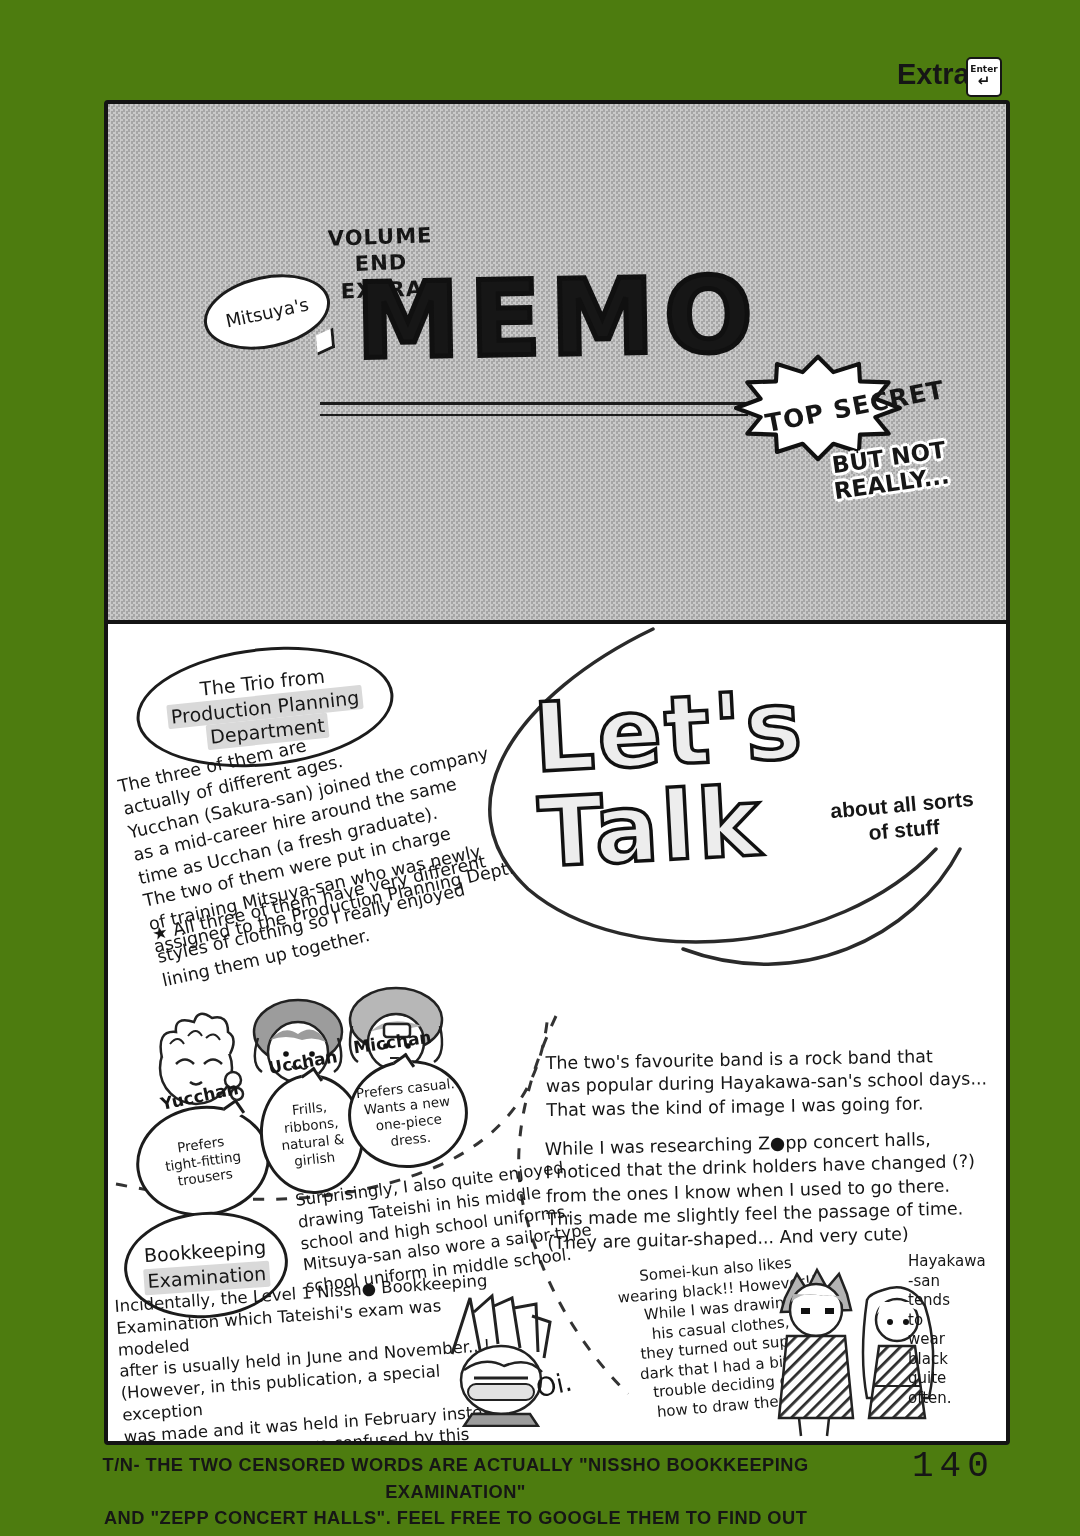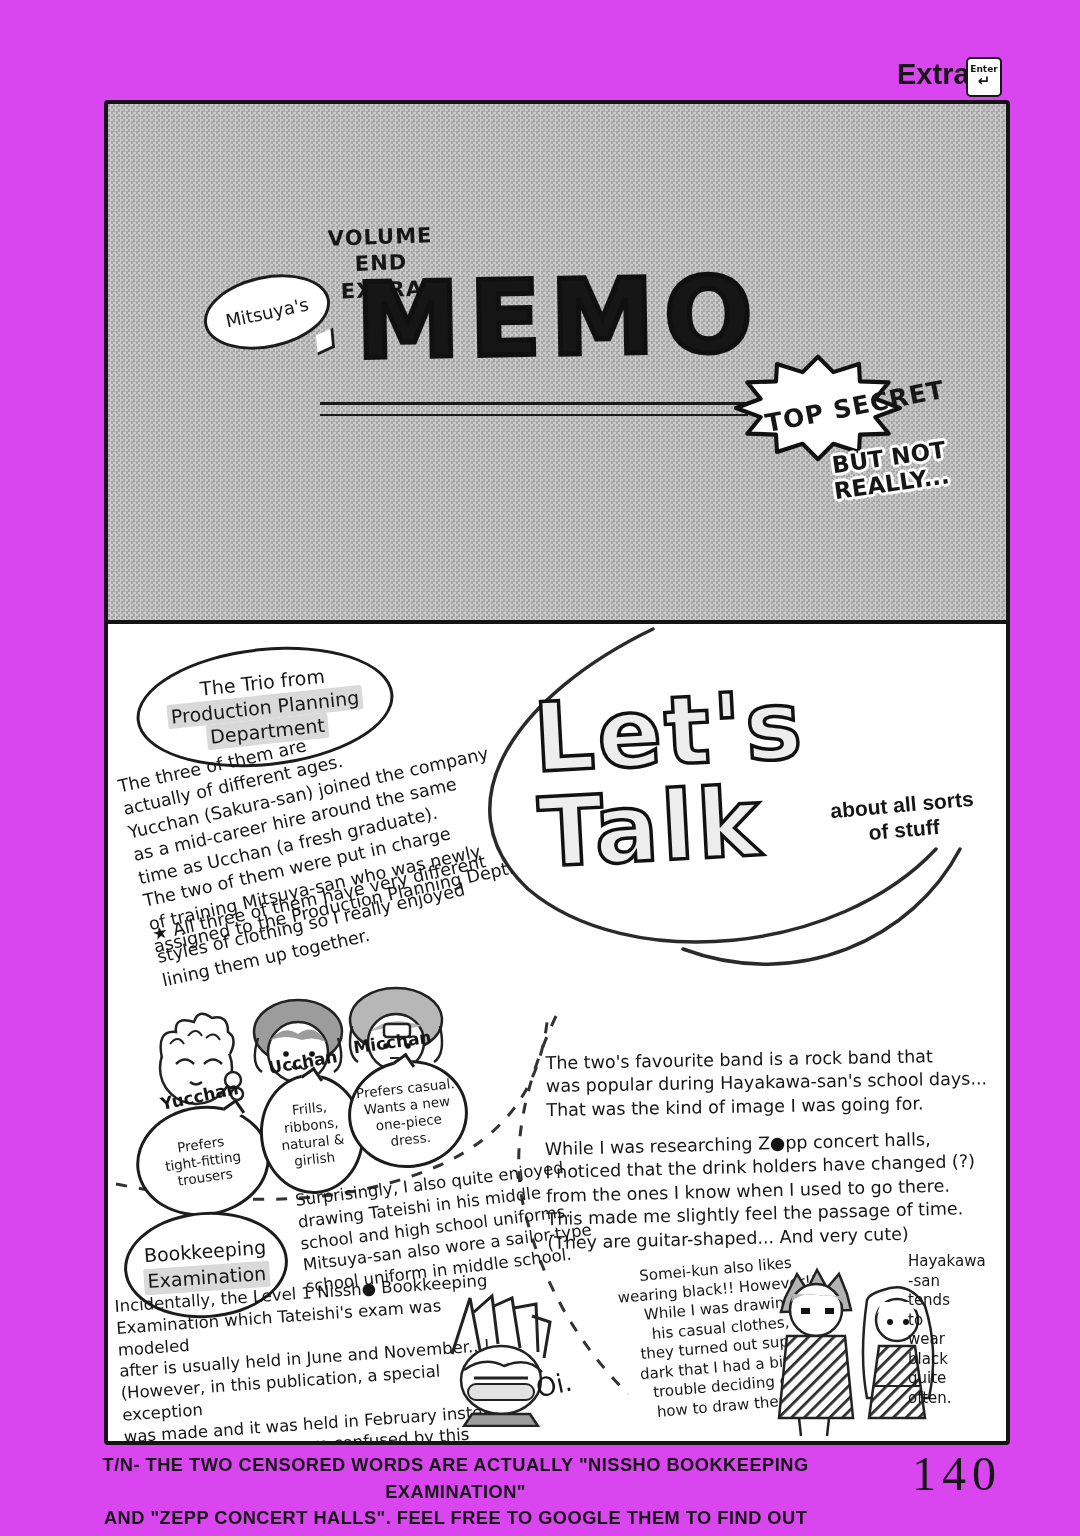--- a/index.html
+++ b/index.html
@@ -1,16 +1,16 @@
 <!DOCTYPE html>
 <html><head>
 <meta charset="utf-8">
 <style>
   html,body{margin:0;padding:0;background:#ffffff;}
-  .page{position:relative;width:1080px;height:1536px;background:#d946ef;overflow:hidden;
+  .page{position:relative;width:1080px;height:1536px;background:#4d7c0f;overflow:hidden;
         font-family:"DejaVu Sans",sans-serif;color:#161616;}
   .abs{position:absolute;}
   .pre{white-space:pre-line;}
 
   
   .extra-label{font-size:29px;font-weight:bold;font-family:"Liberation Sans",sans-serif;}
   .enter-key{width:32px;height:36px;border:2.5px solid #161616;border-radius:5px;background:#fff;
              display:flex;flex-direction:column;align-items:center;justify-content:center;line-height:1;}
   .enter-key .k1{font-size:9px;font-weight:bold;}
   .enter-key .k2{font-size:15px;font-weight:bold;}
@@ -41,21 +41,21 @@
   .trio-bubble{width:252px;height:112px;transform:rotate(-6deg);font-size:19px;line-height:1.3;flex-direction:column;}
   .hl{background:#d9d9d9;padding:0 4px;border-radius:2px;}
   .body-text{font-size:17.5px;line-height:1.34;}
   .small-text{font-size:14px;line-height:1.3;}
   .char-label{font-size:17px;font-weight:bold;}
   .pref-bubble{position:absolute;flex-direction:column;font-size:13.5px;line-height:1.25;}
   .btail{position:absolute;width:13px;height:13px;background:#fff;border-left:3px solid #1c1c1c;border-top:3px solid #1c1c1c;transform:rotate(55deg);}
 
   .tn-note{font-size:19px;font-weight:bold;text-align:center;line-height:1.4;letter-spacing:.5px;
            font-family:"Liberation Sans",sans-serif;transform:scaleX(.96);transform-origin:left top;}
-  .pagenum{font-size:48px;letter-spacing:6px;font-family:Liberation Serif, serif;}
+  .pagenum{font-size:36px;letter-spacing:6px;font-family:Liberation Mono, monospace;}
   svg{display:block;}
 </style>
 </head>
 <body>
 
 <div class="page">
 
   <div class="abs extra-label" style="left:897px;top:58px;">Extra</div>
   <div class="abs enter-key" style="left:966px;top:57px;">
     <span class="k1">Enter</span>

